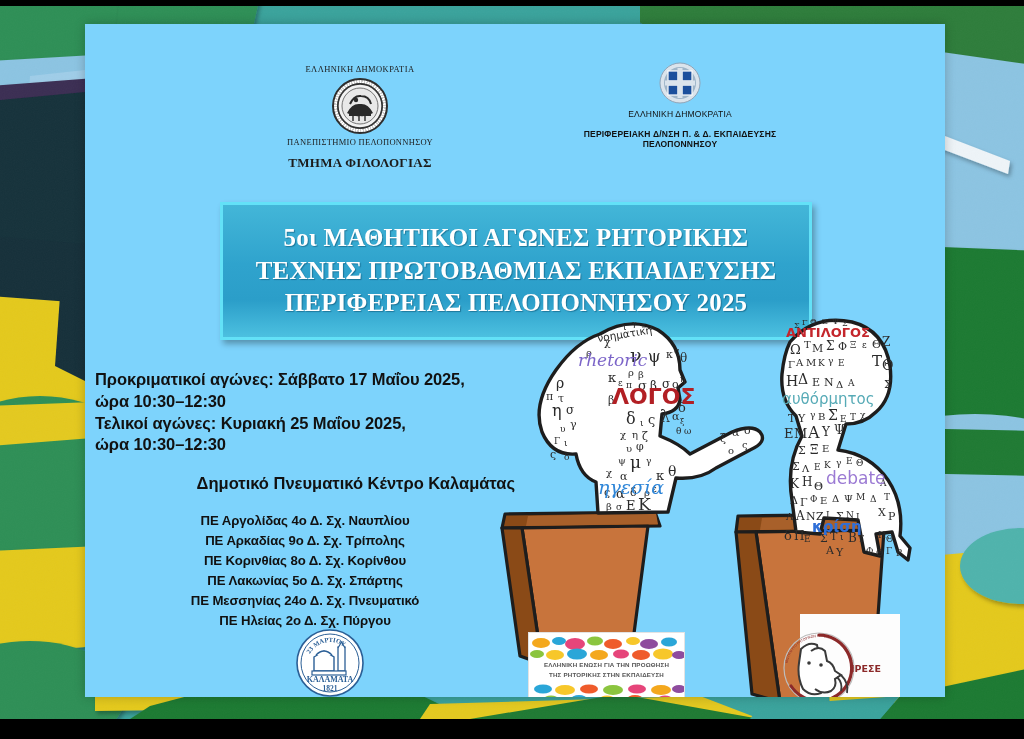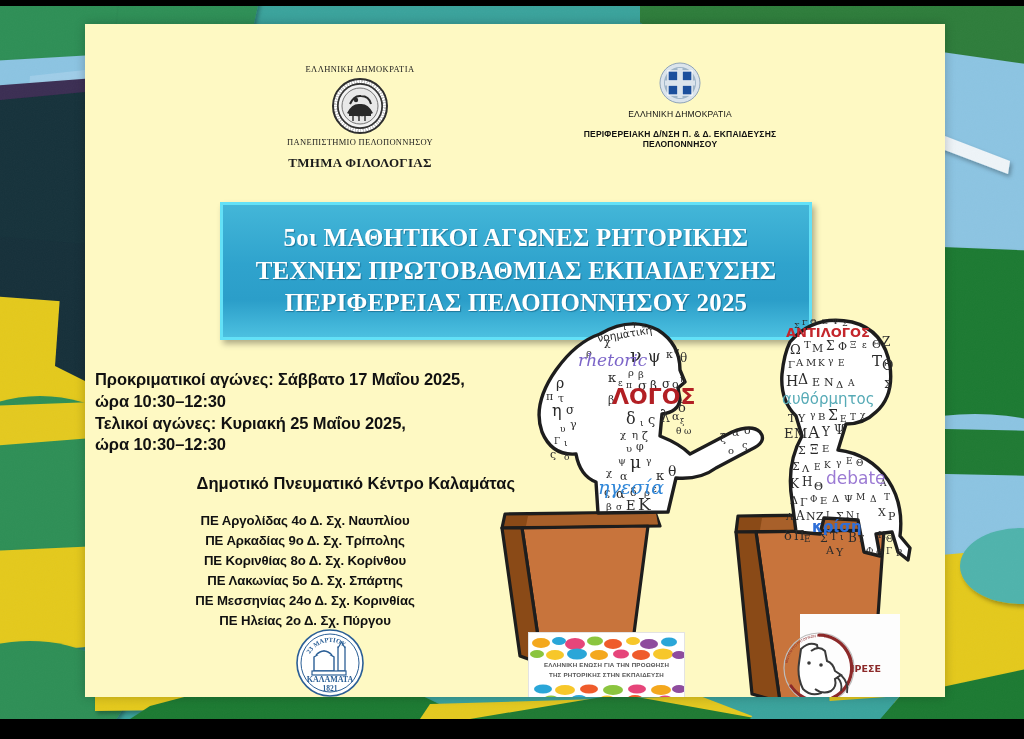--- a/index.html
+++ b/index.html
@@ -11,21 +11,21 @@
     position:relative;
   }
   #stage{position:absolute;inset:0;width:1024px;height:739px;overflow:hidden;background:#000;}
 
   
   .bg{position:absolute;left:0;top:6px;width:1024px;height:713px;overflow:hidden;background:#3aa39c;}
 
   
   .card{
     position:absolute;left:85px;top:24px;width:860px;height:673px;
-    background:#fef9c3;box-shadow:0 0 10px rgba(0,0,0,.22);
+    background:#7dd3fc;box-shadow:0 0 10px rgba(0,0,0,.22);
     overflow:hidden;
   }
 
   
   .hdr{position:absolute;left:0;top:0;width:100%;height:170px;}
   .uni{position:absolute;left:150px;top:40px;width:250px;text-align:center;}
   .uni .l1{font-family:"Liberation Serif",serif;font-size:8.5px;letter-spacing:.4px;color:#1c1c1c;}
   .uni .l2{font-family:"Liberation Serif",serif;font-size:8.5px;letter-spacing:.3px;color:#1c1c1c;margin-top:3px;}
   .uni .l3{font-family:Liberation Serif, serif;font-size:13px;font-weight:bold;letter-spacing:.3px;color:#1c1c1c;margin-top:8px;}
 
@@ -416,21 +416,21 @@
       <div class="d">ώρα 10:30–12:30</div>
     </div>
 
     <div class="venue">Δημοτικό Πνευματικό Κέντρο Καλαμάτας</div>
 
     <div class="schools">
       <div>ΠΕ Αργολίδας 4ο Δ. Σχ. Ναυπλίου</div>
       <div>ΠΕ Αρκαδίας 9ο Δ. Σχ. Τρίπολης</div>
       <div>ΠΕ Κορινθίας 8ο Δ. Σχ. Κορίνθου</div>
       <div>ΠΕ Λακωνίας 5ο Δ. Σχ. Σπάρτης</div>
-      <div>ΠΕ Μεσσηνίας 24ο Δ. Σχ. Κορινθίας</div>
+      <div>ΠΕ Μεσσηνίας 24ο Δ. Σχ. Πνευματικό</div>
       <div>ΠΕ Ηλείας 2ο Δ. Σχ. Πύργου</div>
     </div>
 
     <div class="whitebox"></div>
 
     <div class="kal">
       <div class="kseal">
         <svg width="72" height="72" viewBox="0 0 72 72">
           <circle cx="36" cy="36" r="33" fill="#ffffff" stroke="#2b5f96" stroke-width="1.6"></circle>
           <circle cx="36" cy="36" r="29" fill="#ffffff" stroke="#2b5f96" stroke-width="1"></circle>

